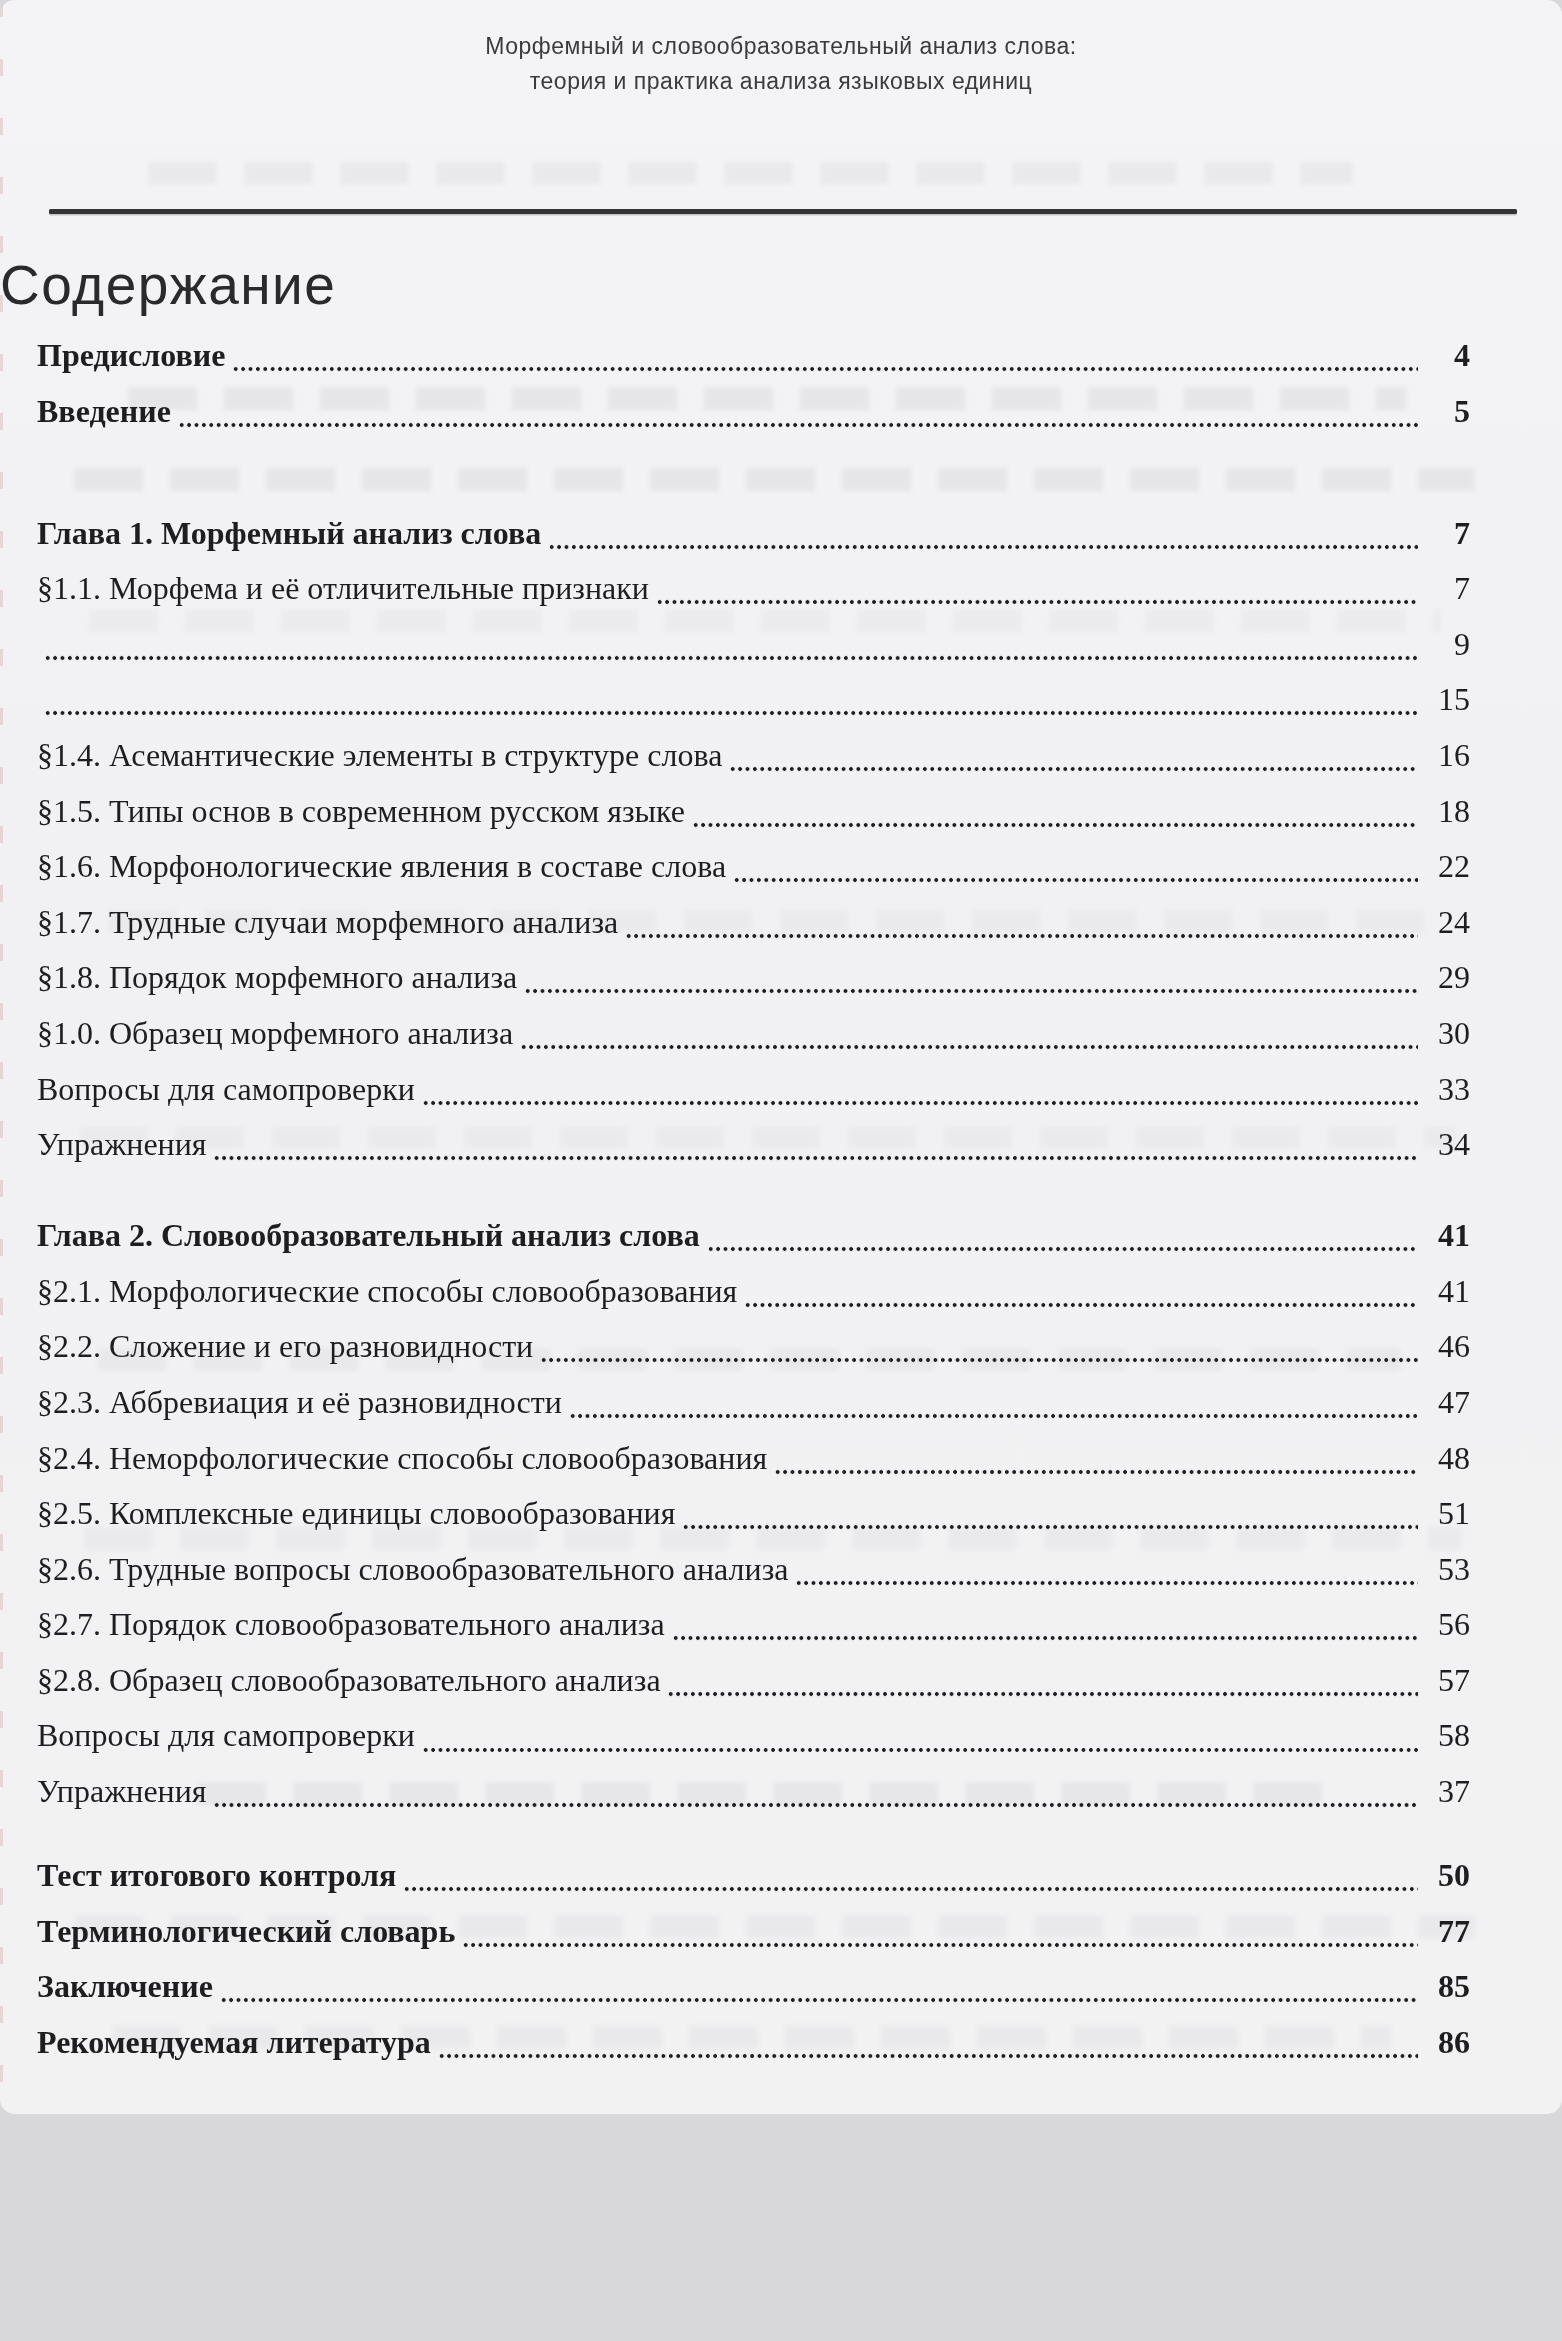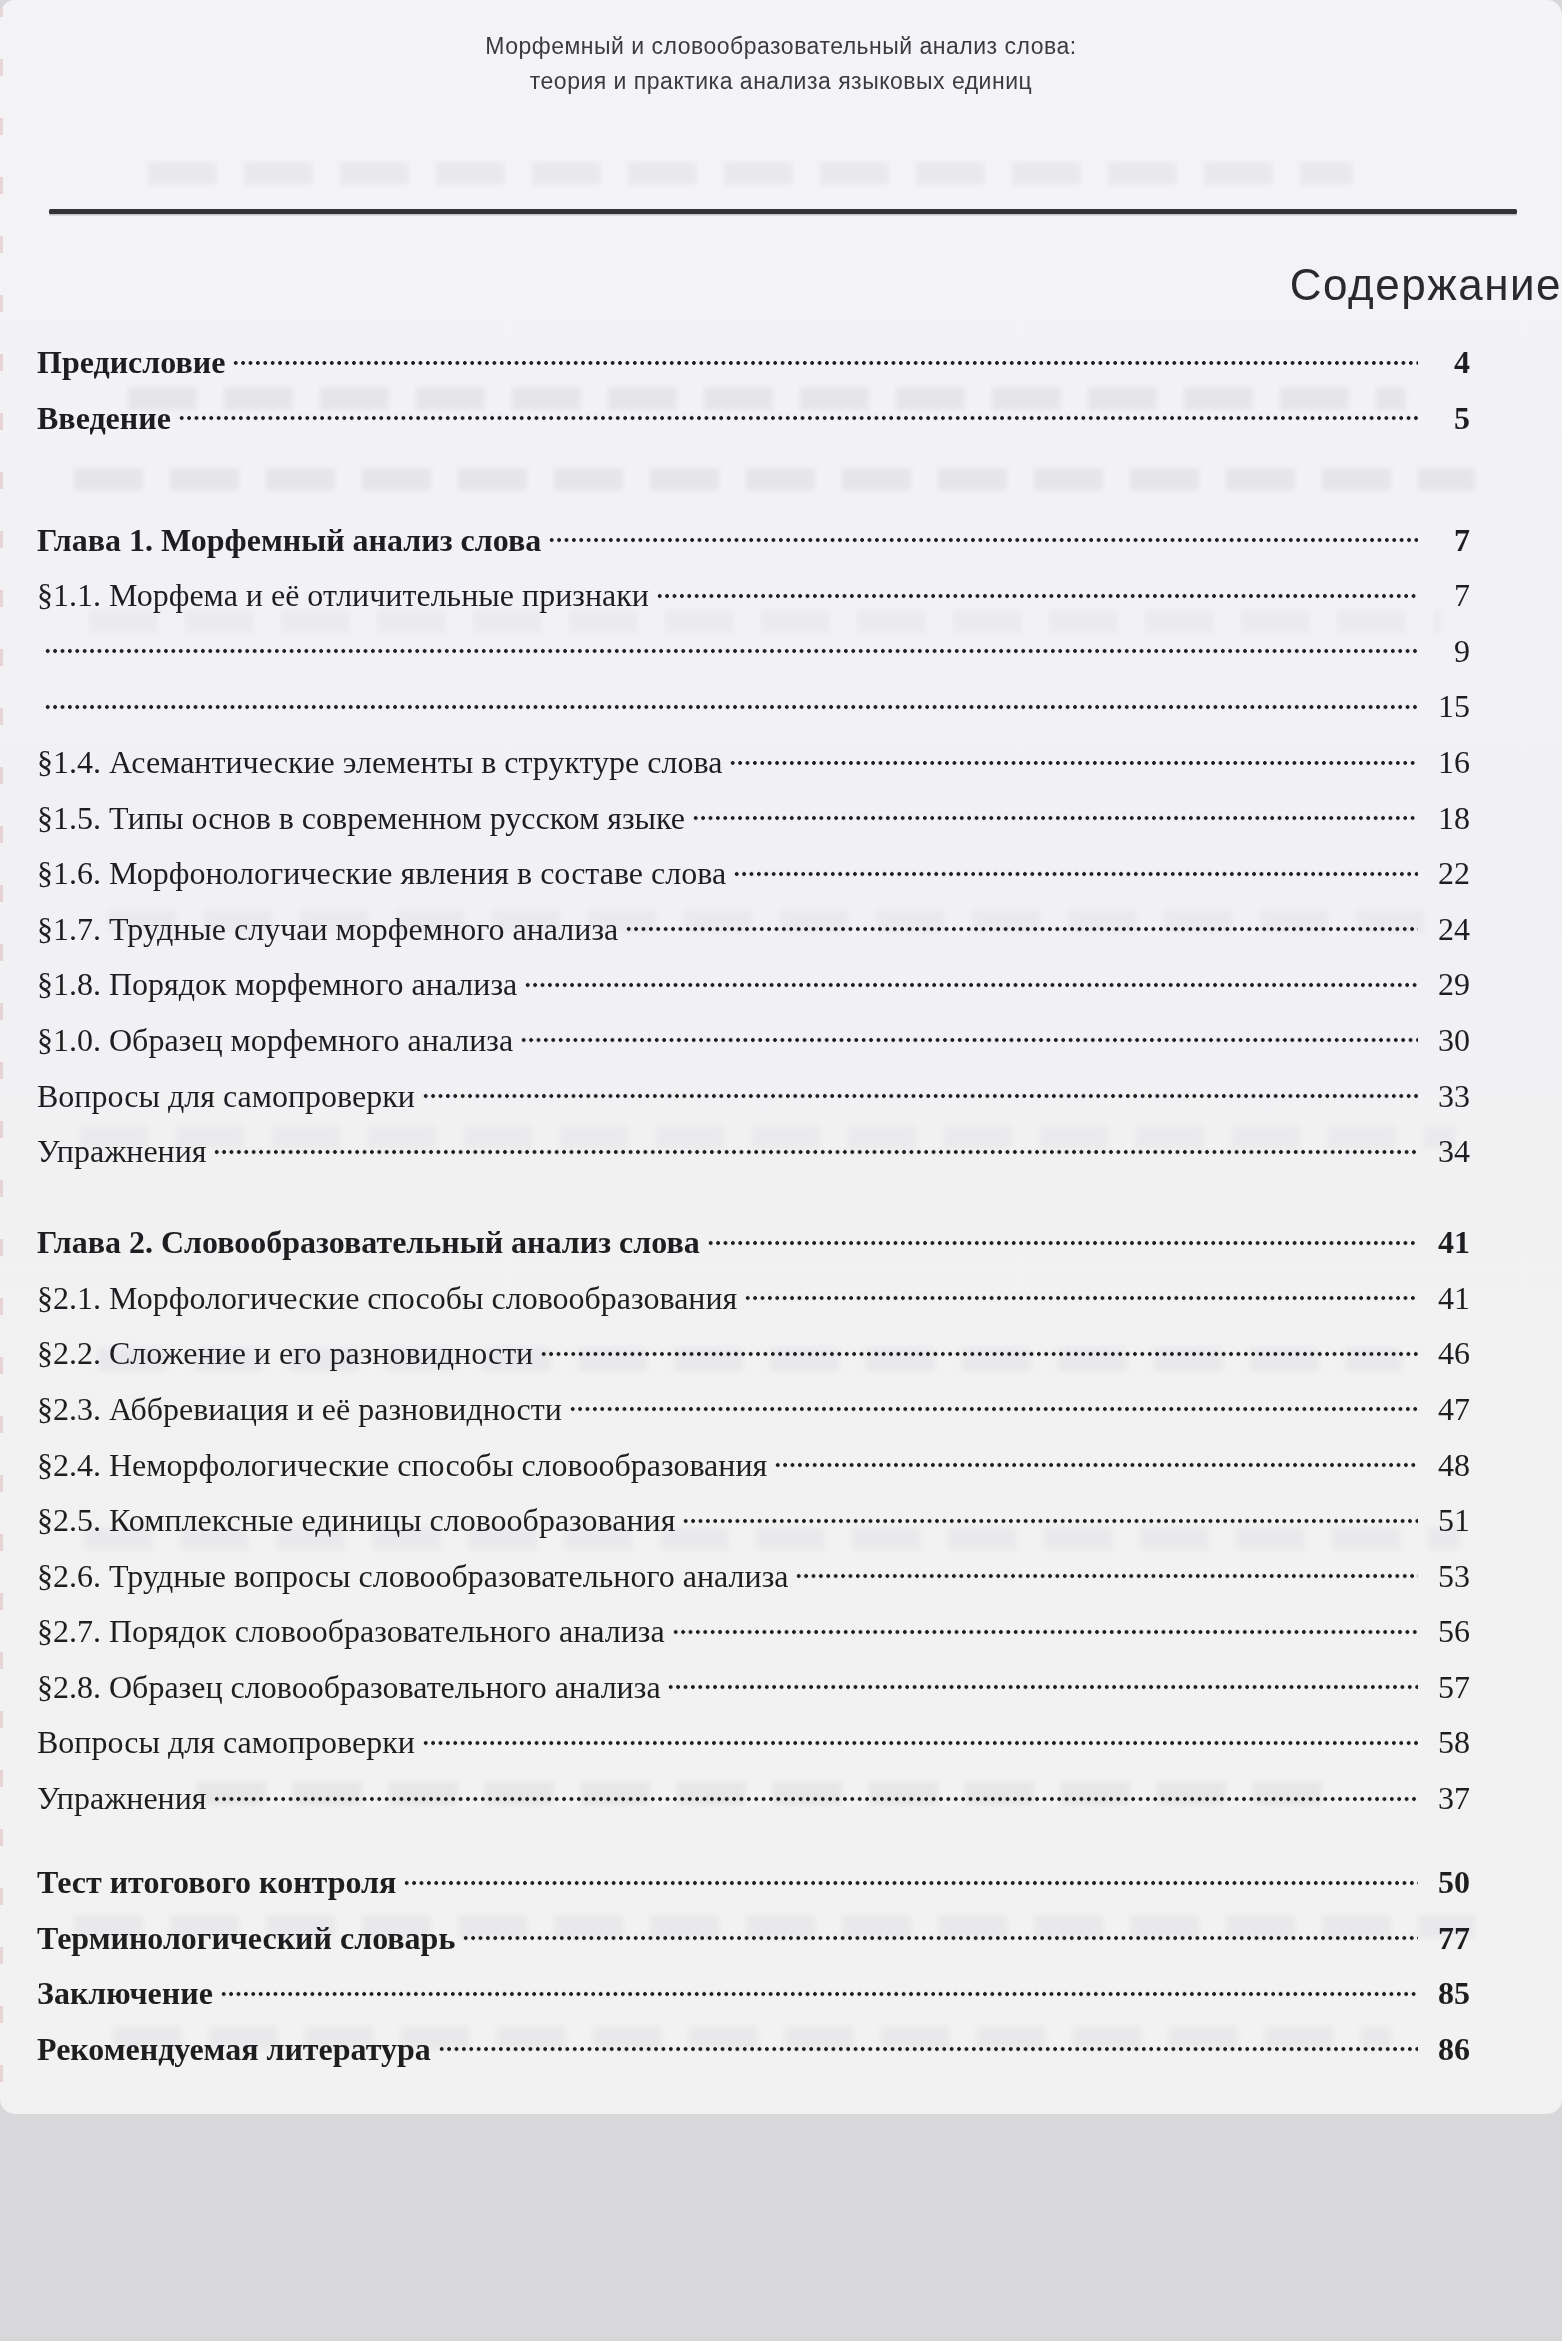--- a/index.html
+++ b/index.html
@@ -29,40 +29,39 @@
     color:#3b3b3e;
   }
   .header .h-line{font-size:23px;line-height:35px;letter-spacing:0.5px;}
   .rule-top{
     position:absolute;top:209px;left:49px;width:1468px;height:4.9px;
     background:#333336;border-radius:1.5px;
     box-shadow:0 1.5px 0 rgba(51,51,54,.25);
   }
   .doc-title{
     position:absolute;top:253px;left:0;right:0;
-    text-align:right;
+    text-align:left;
     font-family:"Liberation Sans","DejaVu Sans",sans-serif;
     font-weight:400;
-    font-size:44px;line-height:64px;
+    font-size:55px;line-height:64px;
     letter-spacing:1.5px;
     color:#2a2a2d;
   }
   .toc{
     position:absolute;top:339px;left:37px;right:92px;
   }
   .toc-section{margin:0;}
   .toc-section:nth-of-type(2){margin-top:89px;}
   .toc-section:nth-of-type(3){margin-top:58px;}
   .toc-section:nth-of-type(4){margin-top:51px;}
   .toc-row{
-    display:flex;align-items:center;
+    display:flex;align-items:flex-end;
     font-size:32px;line-height:33px;
     margin-bottom:22.6px;
     white-space:nowrap;
-    margin-top:7px;
   }
   .toc-row.bold{font-weight:bold;}
   .toc-label{flex:0 0 auto;}
   .leader{
     flex:1 1 auto;
     display:inline-block;
     height:5.9px;
     margin:0 4.9px 0 6.9px;
     background-image:radial-gradient(circle,#1e1e20 1.7px,rgba(0,0,0,0) 2.1px);
     background-size:7.4px 5.9px;

